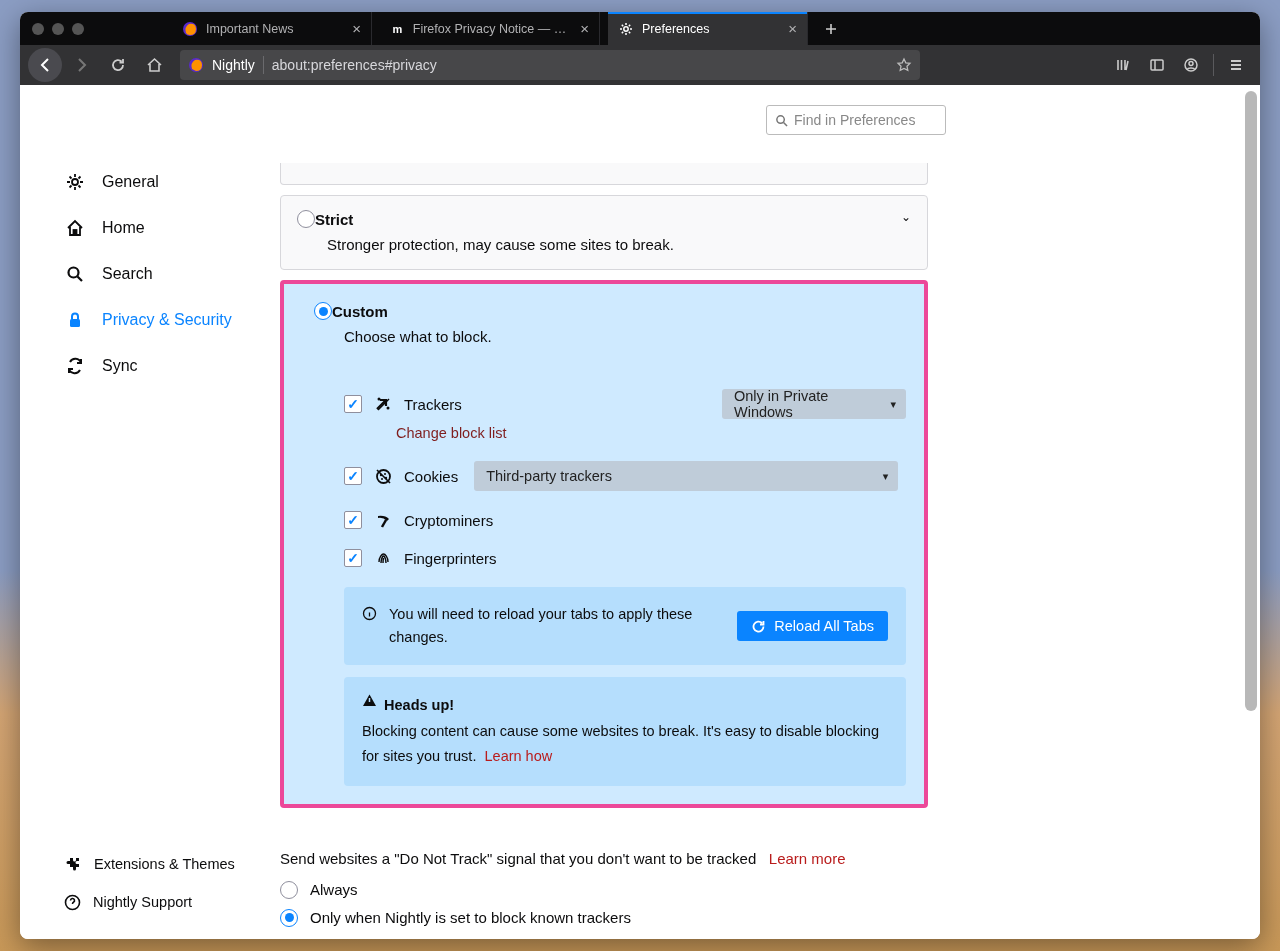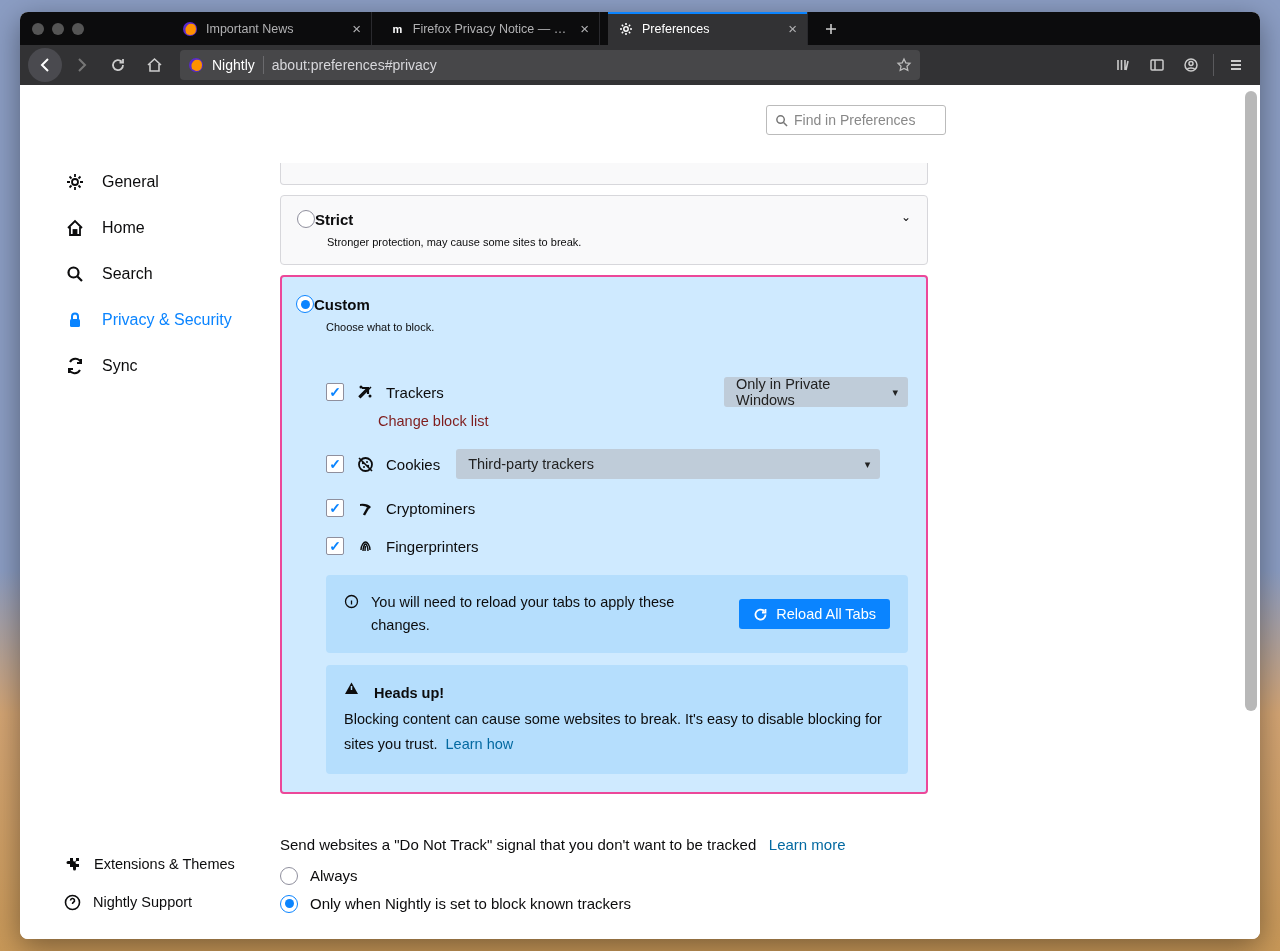--- a/index.html
+++ b/index.html
@@ -130,34 +130,34 @@
   border-top: none;
   border-top-left-radius:0;
   border-top-right-radius:0;
   padding-top: 0;
   height: 22px;
   margin-top: 4px;
   overflow:hidden;
 }
 .option-card.selected {
   background:#cfeaff;
-  border:2px solid #ec4899;
-  padding: 18px 18px 18px 14px;
+  border:4px solid #ec4899;
+  padding: 18px 18px 18px 30px;
 }
 .option-head { display:flex; align-items:center; gap:0;}
 .radio {
   width:18px; height:18px; border-radius:50%;
   border:1.5px solid #8f8f9d; background:#fff;
   display:flex; align-items:center; justify-content:center;
   flex-shrink:0;
 }
 .radio.checked { border-color:#0a84ff;}
 .radio.checked::after { content:""; width:9px; height:9px; border-radius:50%; background:#0a84ff;}
 .option-title { font-weight:700; font-size:15px;}
-.option-desc { font-size:11px; margin-left:30px; margin-top:8px;}
+.option-desc { font-size:15px; margin-left:30px; margin-top:8px;}
 .expand-chev { position:absolute; right:16px; top:14px; font-size:12px;}
 .custom-body { margin-left:30px; margin-top:12px;}
 .chk-row { display:flex; align-items:center; gap:12px; margin: 20px 0; font-size:15px;}
 .chk-row:first-child{ margin-top:10px;}
 .chk {
   width:18px; height:18px; border:1.5px solid #8f8f9d;
   background:#fff; border-radius:2px;
   display:flex; align-items:center; justify-content:center;
   flex-shrink:0;
 }
@@ -197,23 +197,23 @@
   font-size:14.5px;
 }
 .warn-panel {
   background:#b5defd;
   border-radius:4px;
   padding: 16px 18px;
   margin-top: 12px;
   font-size:14.5px;
   line-height:1.75;
 }
-.warn-panel b { font-weight:700;margin-left:8px;}
+.warn-panel b { font-weight:700;}
 .warn-panel .warn-icon { display:inline-block; width:18px; vertical-align:top;}
-.learn { color:#0369a1;text-align:right;}
+.learn { color:#b91c1c;text-align:right;}
 .dnt {
   margin-top: 42px;
   font-size: 15px;
 }
 .dnt-text-row { margin-bottom: 14px;}
 .dnt-opt { display:flex; align-items:center; gap:12px; margin-top:10px; font-size:15px;}
 .scrollbar-thumb {
   position:absolute; right:3px; top:6px; width:12px; height:620px;
   background:rgba(0,0,0,0.28); border-radius:6px;
 }

